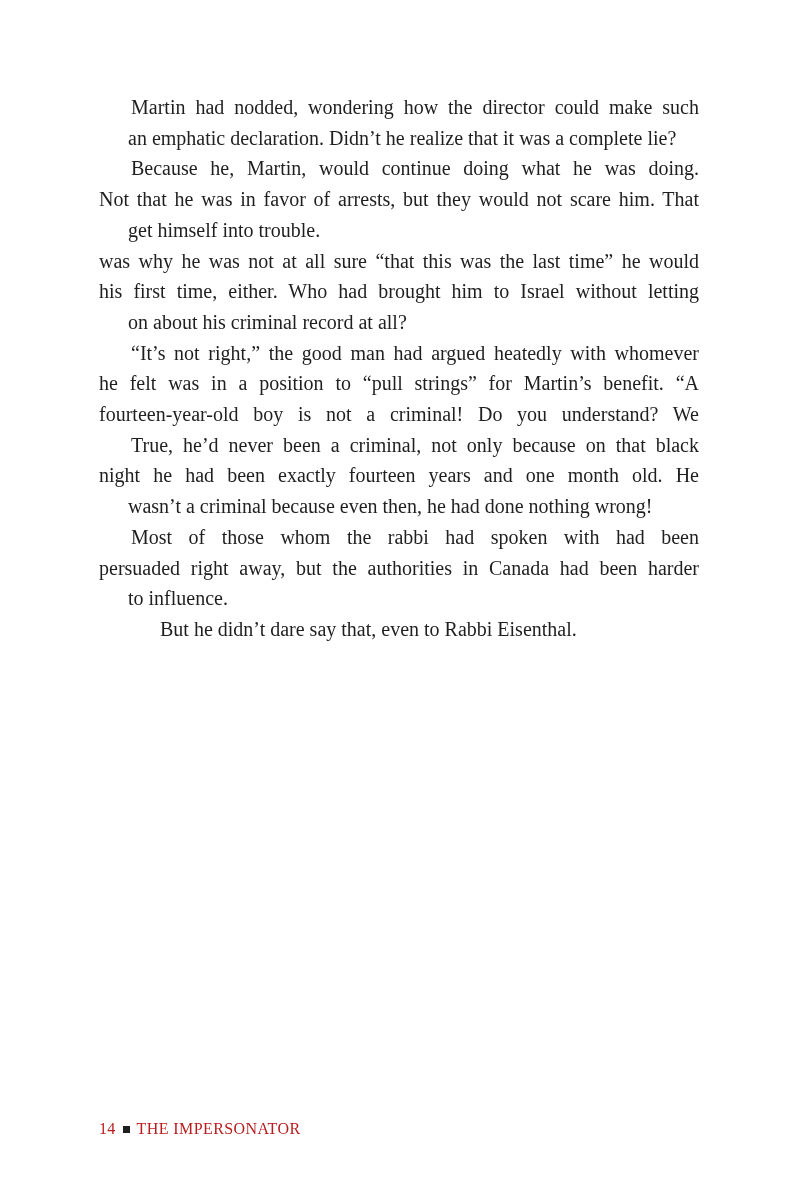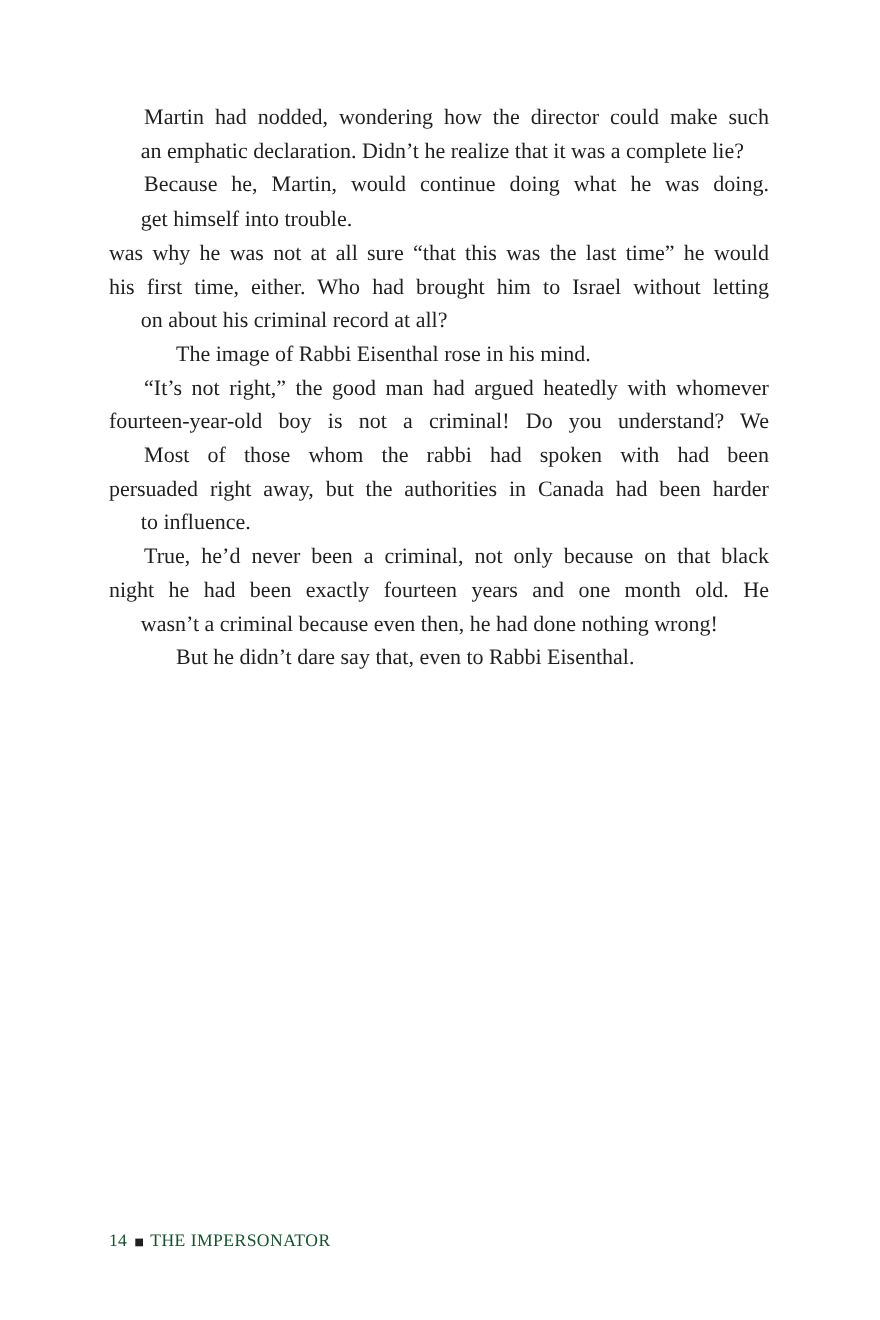--- a/index.html
+++ b/index.html
@@ -39,21 +39,21 @@
   }
   .line em {
     font-style: italic;
   }
   .footer {
     position: absolute;
     left: 99px;
     top: 1120px;
     display: flex;
     align-items: center;
-    color: #14532d;
+    color: #b91c1c;
     font-size: 16px;
   }
   .footer .page-num {
     letter-spacing: 0.3px;
   }
   .footer .sq {
     display: inline-block;
     width: 7px;
     height: 7px;
     background: #1f1f1f;
@@ -68,43 +68,42 @@
 <body>
 
 <div class="page">
   <div class="text-block">
       <div class="para">
         <div class="line first">Martin had nodded, wondering how the director could make such</div>
         <div class="line last">an emphatic declaration. Didn’t he realize that it was a complete lie?</div>
       </div>
       <div class="para">
         <div class="line first">Because he, Martin, would continue doing what he was doing.</div>
+        <div class="line">Not that he was in favor of arrests, but they would not scare him. That</div>
         <div class="line last">get himself into trouble.</div>
         <div class="line">was why he was not at all sure “that this was the last time” he would</div>
       </div>
       <div class="para">
         <div class="line">his first time, either. Who had brought him to Israel without letting</div>
         <div class="line last">on about his criminal record at all?</div>
       </div>
       <div class="para">
-        <div class="line first last">The image of Rabbi Eisenthal rose in his mind.</div>
+        <div class="line first">“It’s not right,” the good man had argued heatedly with whomever</div>
+        <div class="line">he felt was in a position to “pull strings” for Martin’s benefit. “A</div>
+        <div class="line">fourteen-year-old boy is not a criminal! Do you understand? We</div>
       </div>
       <div class="para">
-        <div class="line first">“It’s not right,” the good man had argued heatedly with whomever</div>
-        <div class="line">fourteen-year-old boy is not a criminal! Do you understand? We</div>
+        <div class="line first">True, he’d never been a criminal, not only because on that black</div>
+        <div class="line">night he had been exactly fourteen years and one month old. He</div>
+        <div class="line last">wasn’t a criminal because even then, he had done nothing wrong!</div>
       </div>
       <div class="para">
         <div class="line first">Most of those whom the rabbi had spoken with had been</div>
         <div class="line">persuaded right away, but the authorities in Canada had been harder</div>
         <div class="line last">to influence.</div>
-      </div>
-      <div class="para">
-        <div class="line first">True, he’d never been a criminal, not only because on that black</div>
-        <div class="line">night he had been exactly fourteen years and one month old. He</div>
-        <div class="line last">wasn’t a criminal because even then, he had done nothing wrong!</div>
       </div>
       <div class="para">
         <div class="line first last">But he didn’t dare say that, even to Rabbi Eisenthal.</div>
       </div>
     </div>
   <div class="footer">
     <span class="page-num">14</span>
     <span class="sq"></span>
     <span class="book-title">THE IMPERSONATOR</span>
   </div>

